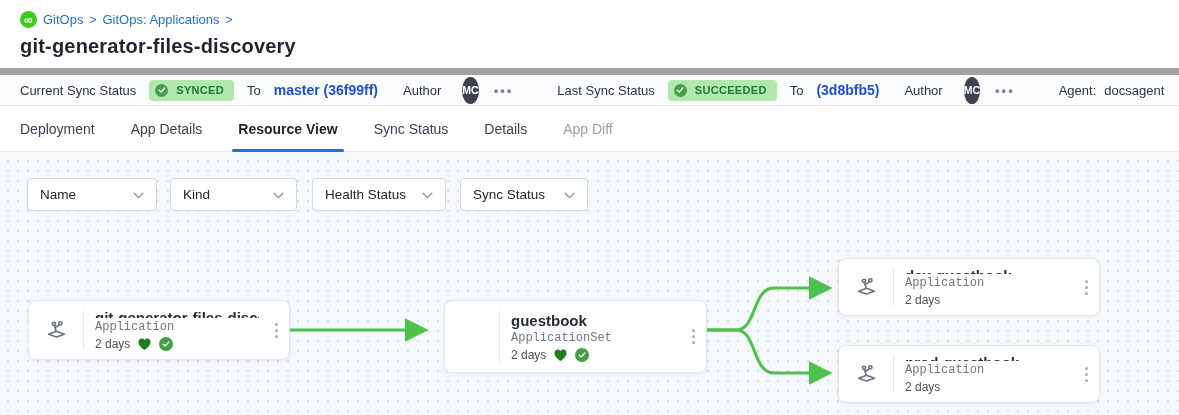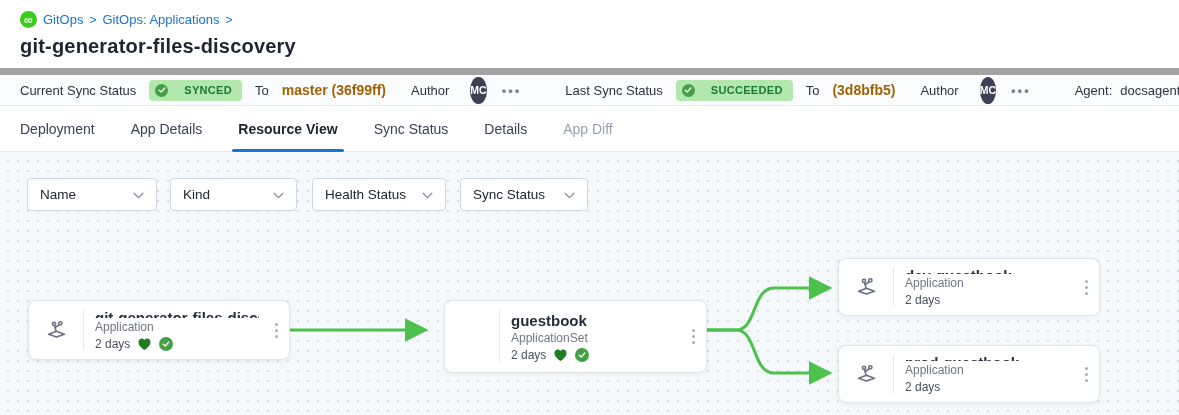--- a/index.html
+++ b/index.html
@@ -14,26 +14,26 @@
     color:#fff; display:flex; align-items:center; justify-content:center;
     font-size:12px; font-weight:bold; line-height:1; }
   .crumb-link { color:#1a73cf; text-decoration:none; cursor:pointer; }
   .crumb-sep { color:#1a73cf; font-size:12px; }
   .page-title { margin-top:7px; font-size:20px; font-weight:bold; color:#1f2530; letter-spacing:.2px; }
 
   
   .statusbar { height:38px; display:flex; align-items:center; gap:13px;
     padding:0 20px; background:#fbfcfd; border-top:7px solid #a3a3a3;
     border-bottom:1px solid #e7e9ee; font-size:13px; color:#2b3340; white-space:nowrap; }
-  .badge { display:inline-flex; align-items:center; gap:16px; background:#b2e7ae;
+  .badge { display:inline-flex; align-items:center; gap:8px; background:#b2e7ae;
     color:#187d2c; font-size:11px; font-weight:bold; letter-spacing:.3px;
     padding:4px 10px 4px 6px; border-radius:4px; }
   .badge-check { width:13px; height:13px; border-radius:50%; background:#43a047;
     display:inline-flex; align-items:center; justify-content:center; }
-  .rev-link { color:#a16207; font-weight:bold; font-size:14px; cursor:pointer; }
+  .rev-link { color:#1d4ed8; font-weight:bold; font-size:14px; cursor:pointer; }
   .avatar { width:27px; height:27px; border-radius:50%; background:#3d4152; color:#fff;
     font-size:10.5px; font-weight:bold; display:inline-flex; align-items:center; justify-content:center;margin-left:8px; }
   .dots-btn { color:#7d8492; letter-spacing:2px; font-size:13px; font-weight:bold; cursor:pointer; padding:0 2px; }
   .vdiv { width:1px; height:20px; background:#d8dce3; margin:0 8px; }
   .agent { margin-left:auto; display:flex; gap:8px; }
 
   
   .tabbar { height:46px; display:flex; align-items:center; gap:36px; padding:0 20px;
     background:#fff; border-bottom:1px solid #e7e9ee; font-size:14px; color:#3a4150; }
   .tab { position:relative; height:46px; display:flex; align-items:center; cursor:pointer; }
@@ -54,21 +54,21 @@
   .edges { position:absolute; left:0; top:0; pointer-events:none; }
 
   .node { position:absolute; display:flex; align-items:stretch; background:#fff;
     border:1px solid #e2e5ea; border-radius:8px; box-shadow:0 1px 4px rgba(30,40,60,.07); cursor:pointer; }
   .node-left { width:54px; display:flex; align-items:center; justify-content:center; }
   .node-sep { width:1px; background:#e5e8ec; margin:9px 0; }
   .node-body { flex:1; min-width:0; padding:8px 4px 8px 11px; display:flex;
     flex-direction:column; justify-content:center; }
   .node-title { font-size:15px; font-weight:600; color:#272e3a; white-space:nowrap;
     overflow:hidden; text-overflow:clip; }
-  .node-kind { font-size:12px; color:#6f7682; margin-top:2px; }
+  .node-kind { font-size:12px; color:#6f7682; margin-top:2px;font-family:Liberation Mono, monospace; }
   .node-meta { display:flex; align-items:center; gap:7px; font-size:12px; color:#49505c; margin-top:3px; }
   .sync-ic { width:14px; height:14px; border-radius:50%; background:#43a047;
     display:inline-flex; align-items:center; justify-content:center; }
   .kebab { width:26px; display:flex; flex-direction:column; gap:3px; align-items:center;
     justify-content:center; cursor:pointer; }
   .kebab i { width:3px; height:3px; border-radius:50%; background:#a7adb8; }
 </style>
 </head>
 <body>
 

